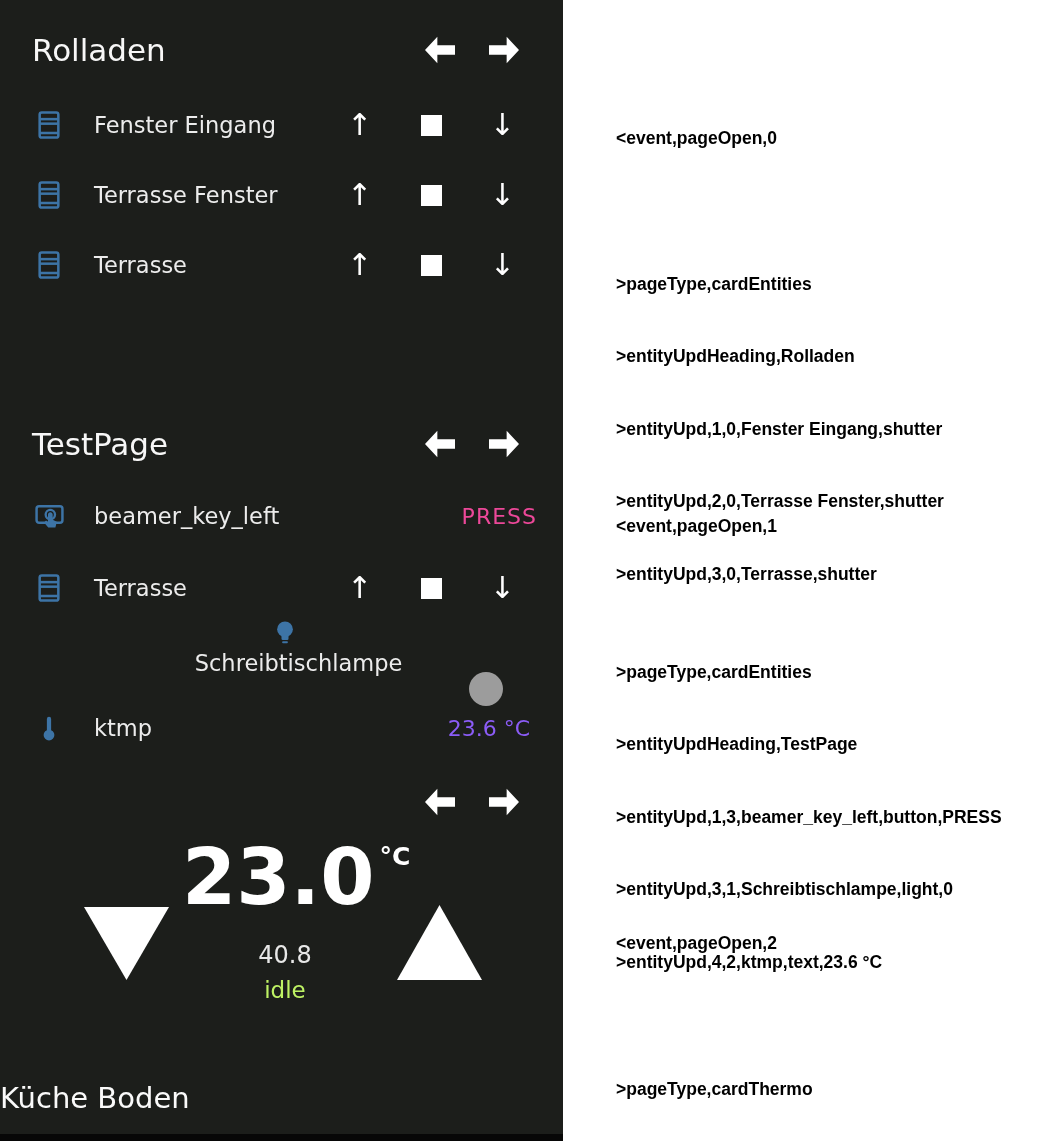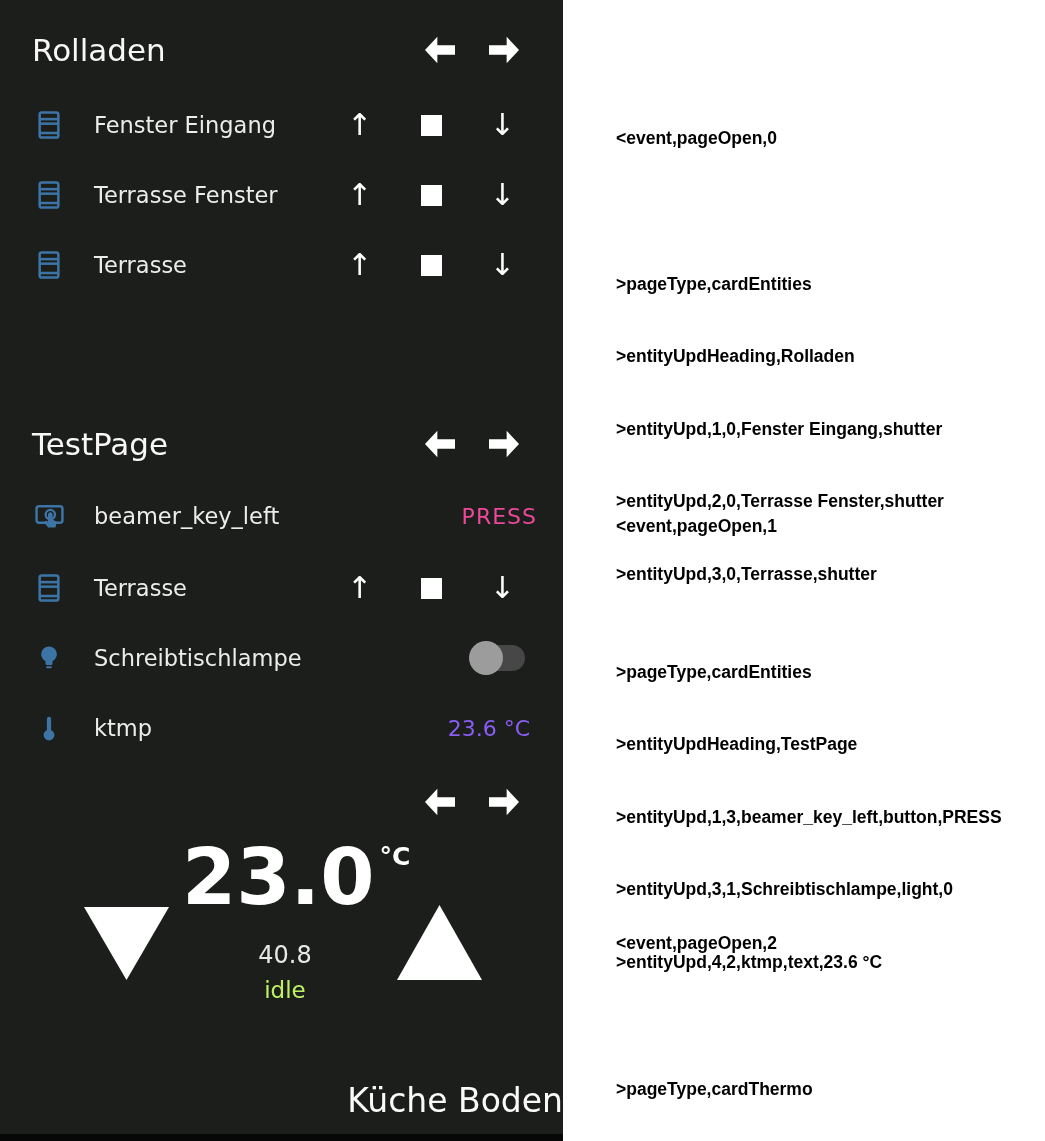--- a/index.html
+++ b/index.html
@@ -30,21 +30,21 @@
 
   .text-value { margin-left:auto; margin-right:7px; font-size:22px; color:#8b5cf6; }
 
   
   .thermo-temp { position:absolute; left:182px; top:834px; display:flex; align-items:flex-start; }
   .thermo-current { font-size:78px; font-weight:bold; color:#ffffff; line-height:1.12; }
   .thermo-unit { font-size:25px; font-weight:bold; color:#ffffff; margin-top:8px; margin-left:5px; }
   .thermo-tri { position:absolute; }
   .thermo-target { position:absolute; left:190px; top:941px; width:190px; text-align:center; font-size:24px; color:#e8e8e8; }
   .thermo-state { position:absolute; left:190px; top:977px; width:190px; text-align:center; font-size:23px; color:#bef264; }
-  .thermo-room { position:absolute; left:0; top:1081px; width:100%; text-align:right; font-size:33px; color:#fafafa; }
+  .thermo-room { position:absolute; left:0; top:1081px; width:100%; text-align:left; font-size:29px; color:#fafafa; }
 
   
   .proto-group { position:absolute; left:616px; font-family:"Liberation Sans", sans-serif; font-weight:bold; font-size:17.5px; line-height:24.2px; color:#000000; white-space:pre; }
   .proto-blank { height:24.2px; }
   #proto-group-0 { top:78px; }
   #proto-group-1 { top:466px; }
   #proto-group-2 { top:883px; }
 </style>
 </head>
 <body>
@@ -159,21 +159,21 @@
         </svg>
       </span>
       <span class="entity-label">Terrasse</span>
       <span class="shutter-controls">
         <span class="ctl-arrow">↑</span>
         <span class="ctl-stop"></span>
         <span class="ctl-arrow">↓</span>
       </span>
     </div>
 
-    <div class="entity-row" style="top:634px;">
+    <div class="entity-row" style="top:616px;flex-direction:column;">
       <span class="entity-icon">
         <svg width="30" height="30" viewBox="0 0 24 24" fill="#3d74a6">
           <circle cx="12" cy="9" r="6.3"></circle>
           <path d="M9.2 14.2h5.6v2.4a1 1 0 0 1-1 1h-3.6a1 1 0 0 1-1-1z"></path>
           <rect x="9.7" y="18.6" width="4.6" height="1.5" rx="0.7"></rect>
         </svg>
       </span>
       <span class="entity-label">Schreibtischlampe</span>
       <span class="toggle">
         <span class="toggle-knob"></span>

